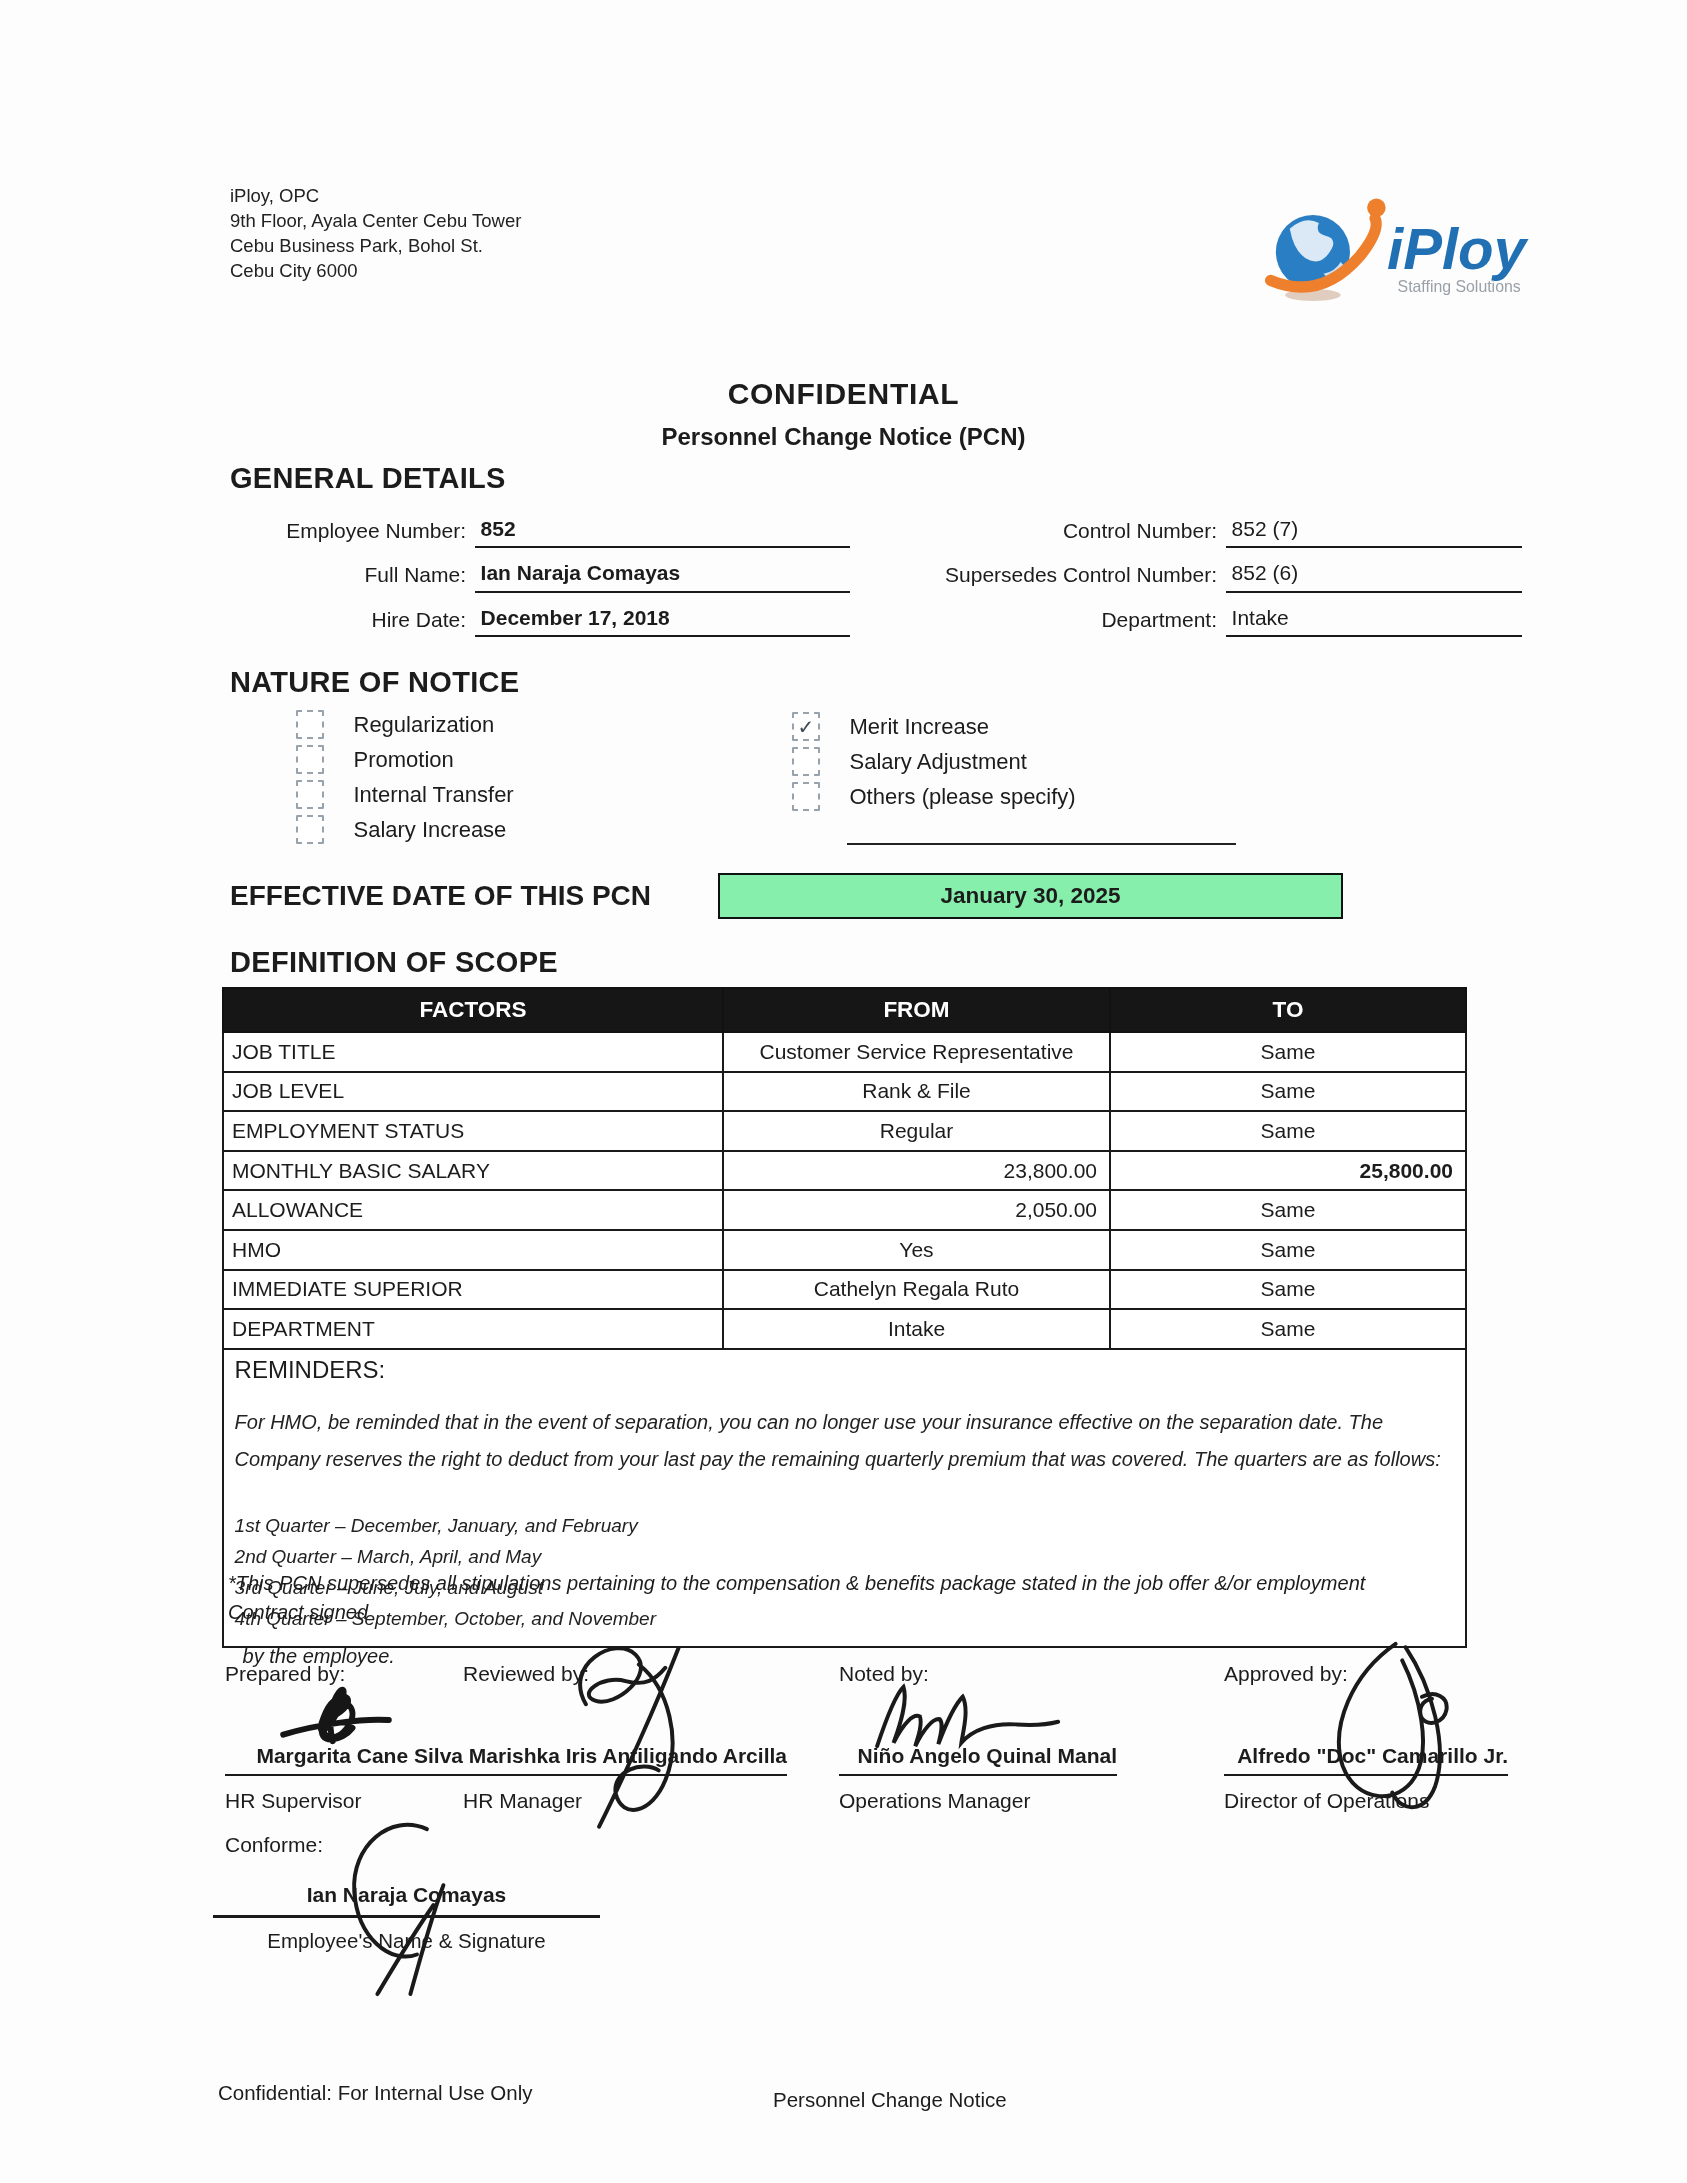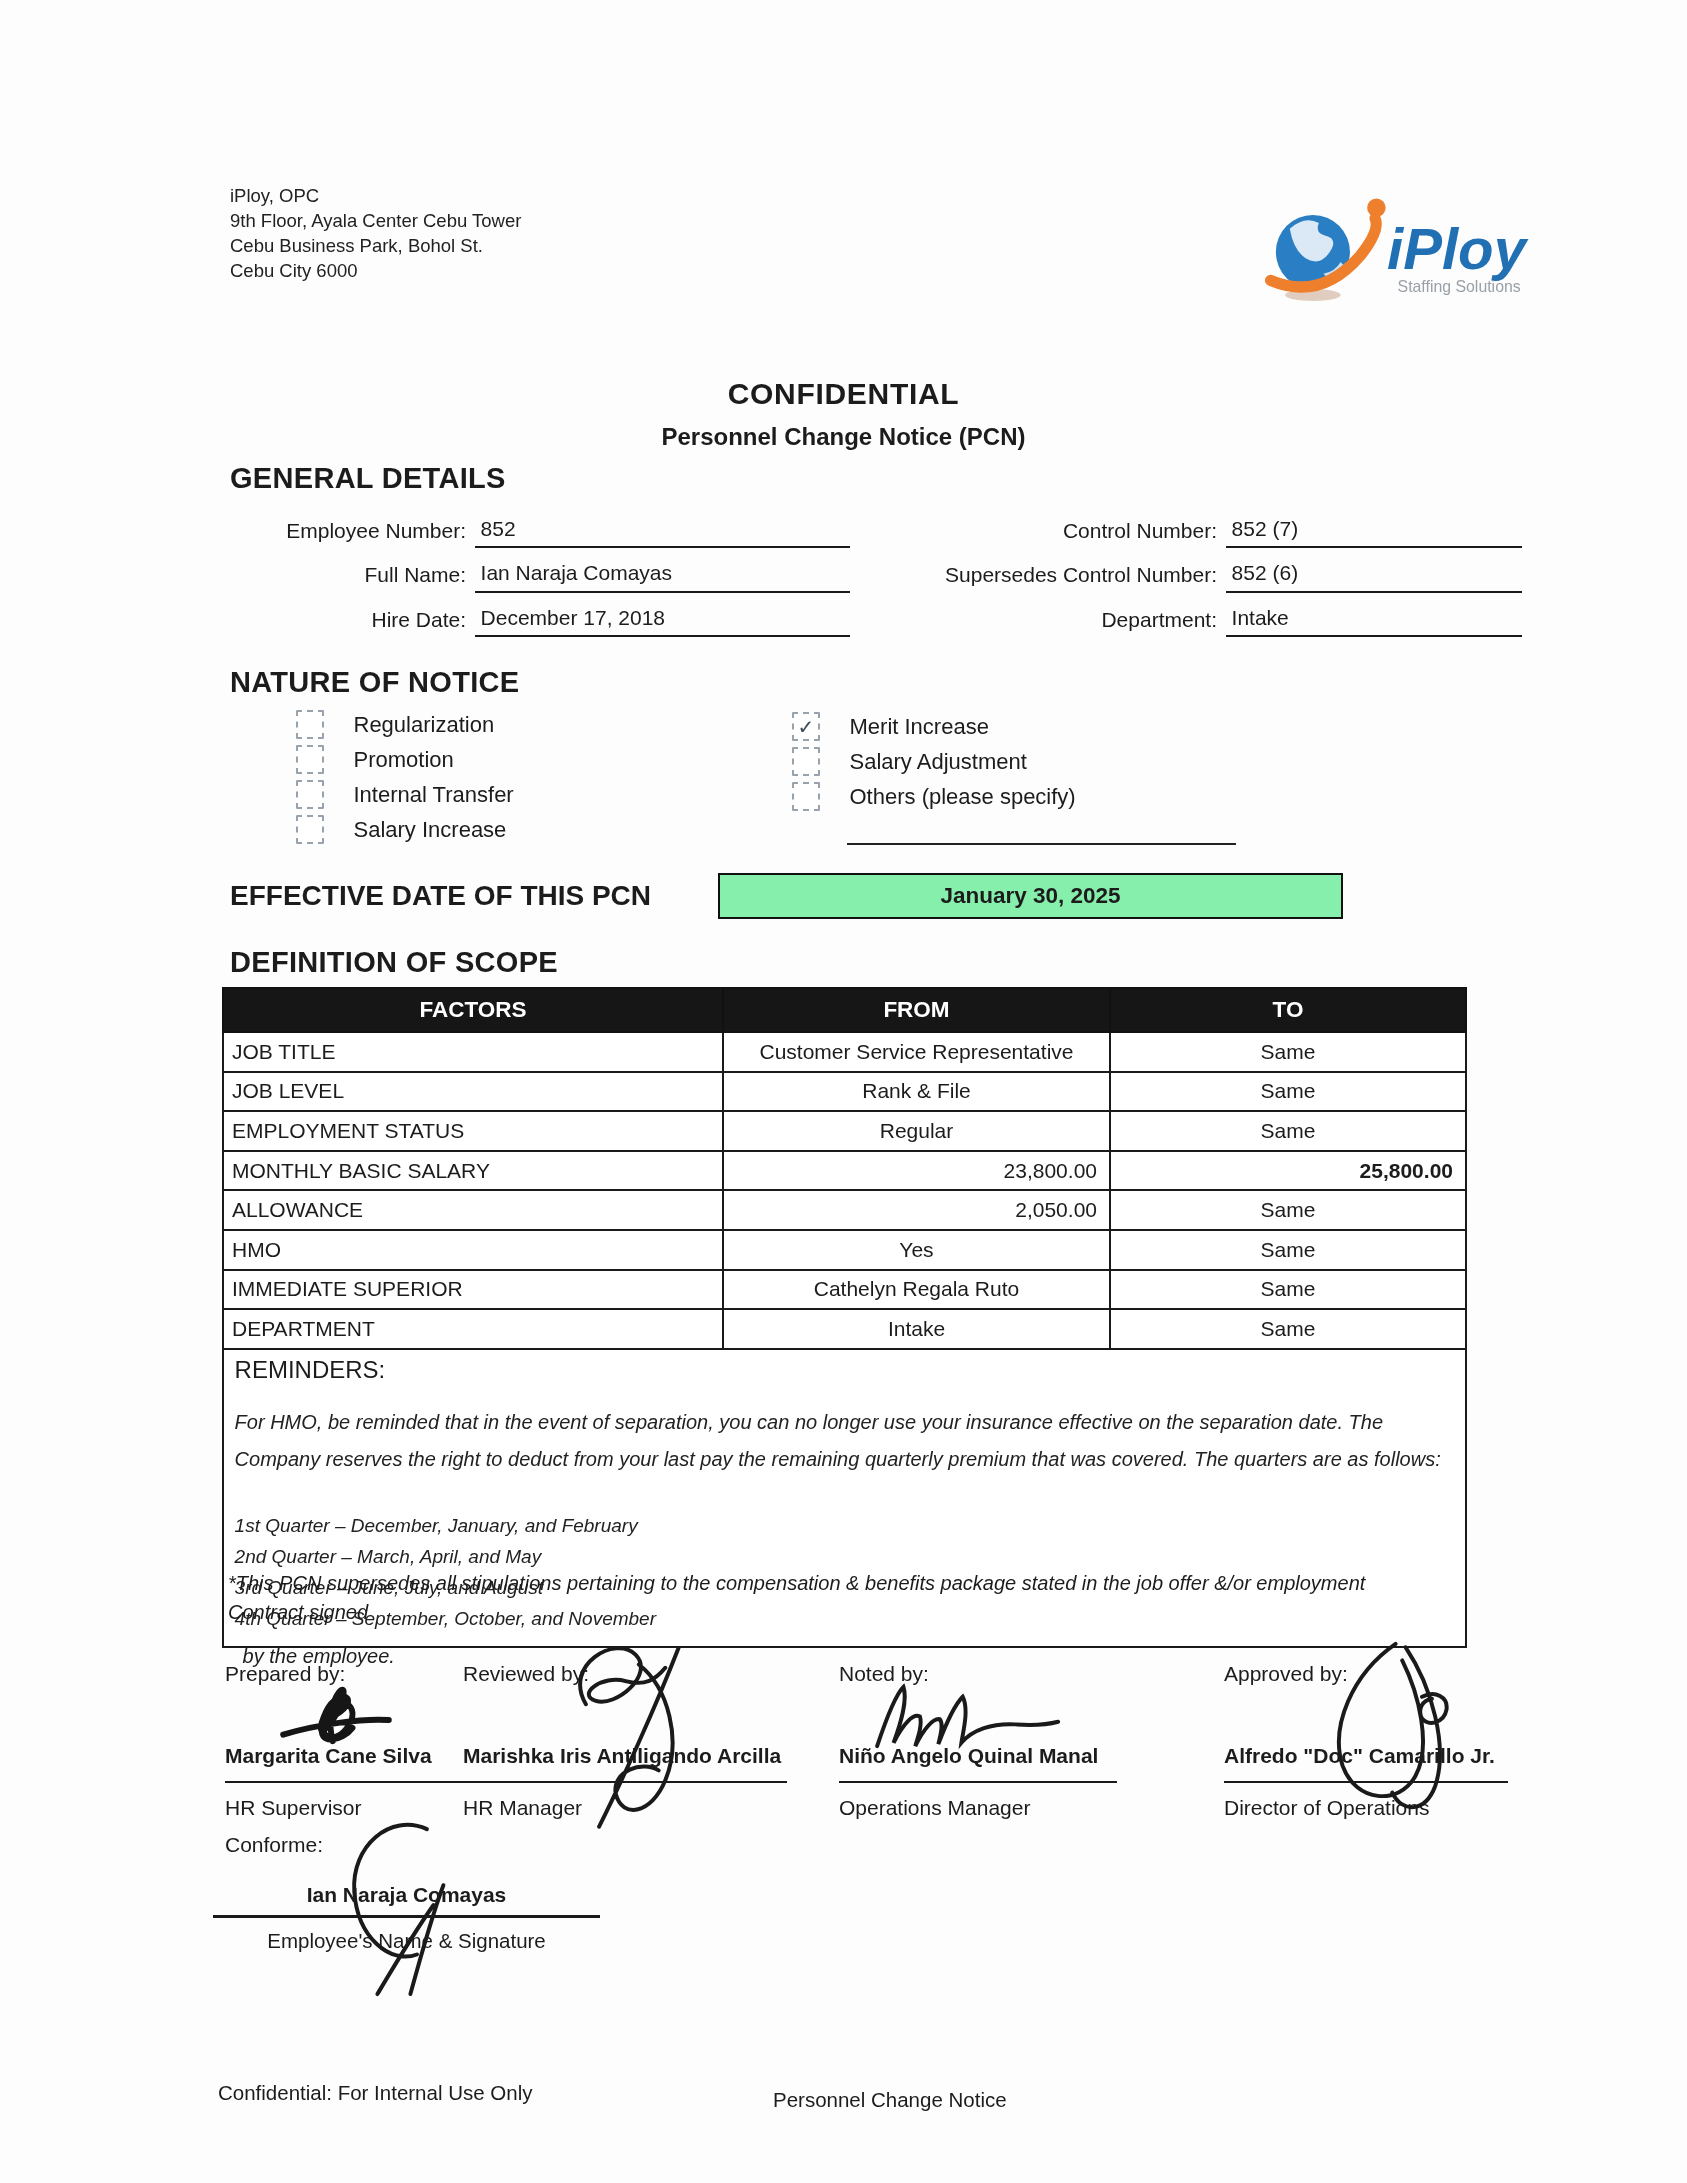--- a/index.html
+++ b/index.html
@@ -19,21 +19,21 @@
   .doc-subtitle { position:absolute; left:0; top:423px; width:1687px; text-align:center; font-size:24px; font-weight:bold; }
 
   .section-heading { position:absolute; font-size:29px; font-weight:bold; letter-spacing:0.3px; }
 
   
   .gd-col { position:absolute; }
   .gd-row { display:flex; align-items:flex-end; margin-bottom:13.2px; }
   .gd-label { text-align:right; font-size:21px; padding-right:9.3px; padding-bottom:5.3px; white-space:nowrap; }
   .gd-value { border-bottom:2.6px solid #1a1a1a; font-size:21px; padding:0 2.6px 5.3px 5.3px; }
   .gd-left .gd-label { width:236px; }
-  .gd-left .gd-value { width:367px; font-weight:normal; }
+  .gd-left .gd-value { width:367px; font-weight:bold; }
   .gd-right .gd-label { width:304px; }
   .gd-right .gd-value { width:288px; }
 
   
   .cb-list { position:absolute; }
   .cb-item { display:flex; align-items:center; height:35px;gap:11px; }
   .cb {
     width:24px; height:25px; border:2px dashed #98a2ac; background:#fff;
     display:flex; align-items:center; justify-content:center;
     font-size:20px; color:#3f4a55; border-radius:1.3px; margin-right:18.5px; flex:none;
@@ -70,21 +70,21 @@
   .reminders-body { font-style:italic; font-size:20px; line-height:37px; margin-bottom:32px; color:#222; }
   .quarter-line { font-style:italic; font-size:19px; line-height:31px; color:#222; }
 
   
   .footnote { position:absolute; left:228px; top:1569px; width:1204px; font-style:italic; font-size:20px; line-height:29px; }
   .footnote .l2 { margin-left:14.6px; margin-top:14.6px; }
 
   
   .sig-block { position:absolute; top:1662px; }
   .sig-role { font-size:21px; }
-  .sig-name { display:block; font-weight:bold; font-size:21px; border-bottom:2.6px solid #1a1a1a; padding-bottom:13px; margin-top:58px; white-space:nowrap; }
+  .sig-name { display:block; font-weight:bold; font-size:21px; border-bottom:2.6px solid #1a1a1a; padding-bottom:6px; margin-top:58px; white-space:nowrap;text-align:right; }
   .sig-title { font-size:21px; margin-top:13.2px; }
   .sig-svg { position:absolute; pointer-events:none; }
 
   
   .conforme-label { position:absolute; left:225px; top:1833px; font-size:21px; }
   .conforme-name-block { position:absolute; left:213px; top:1883px; width:387px; text-align:center; }
   .conforme-name { display:block; font-weight:bold; font-size:21px; padding-bottom:8px; border-bottom:3.3px solid #1a1a1a; }
   .conforme-caption { font-size:20.5px; margin-top:10.6px; }
 
   

